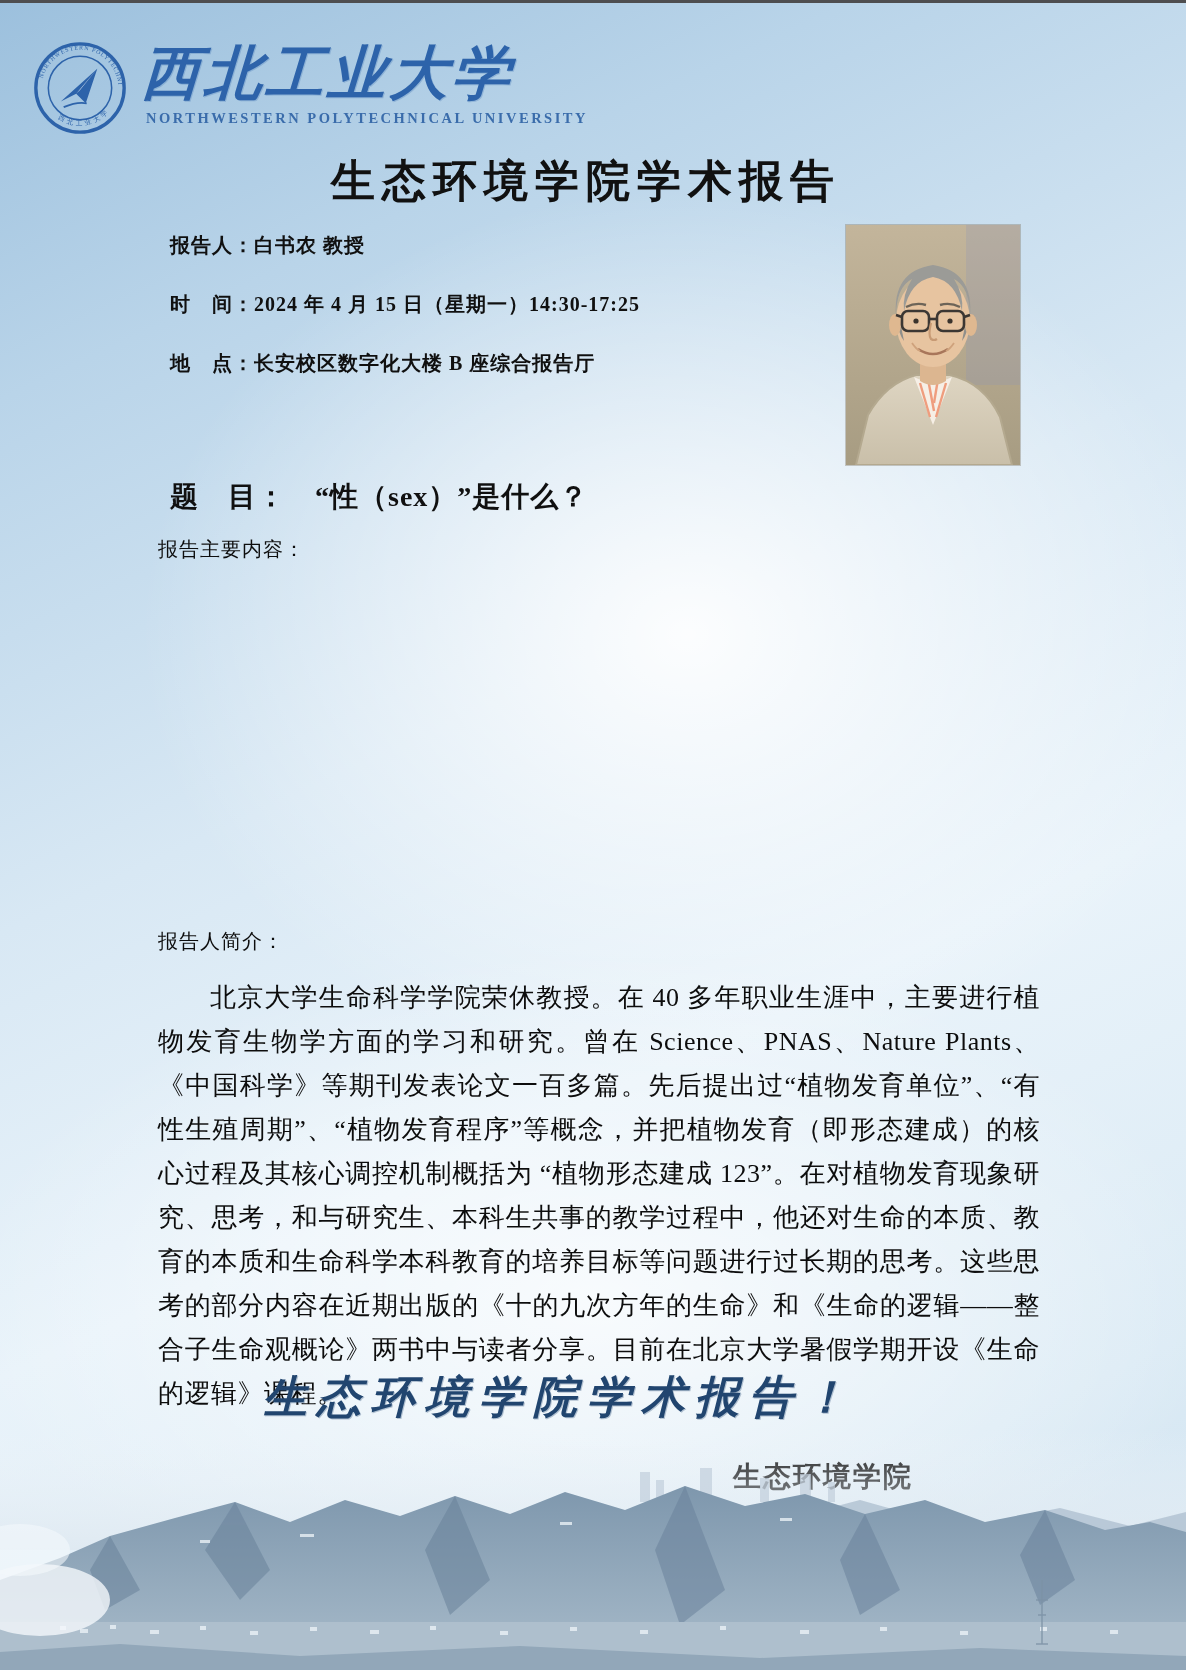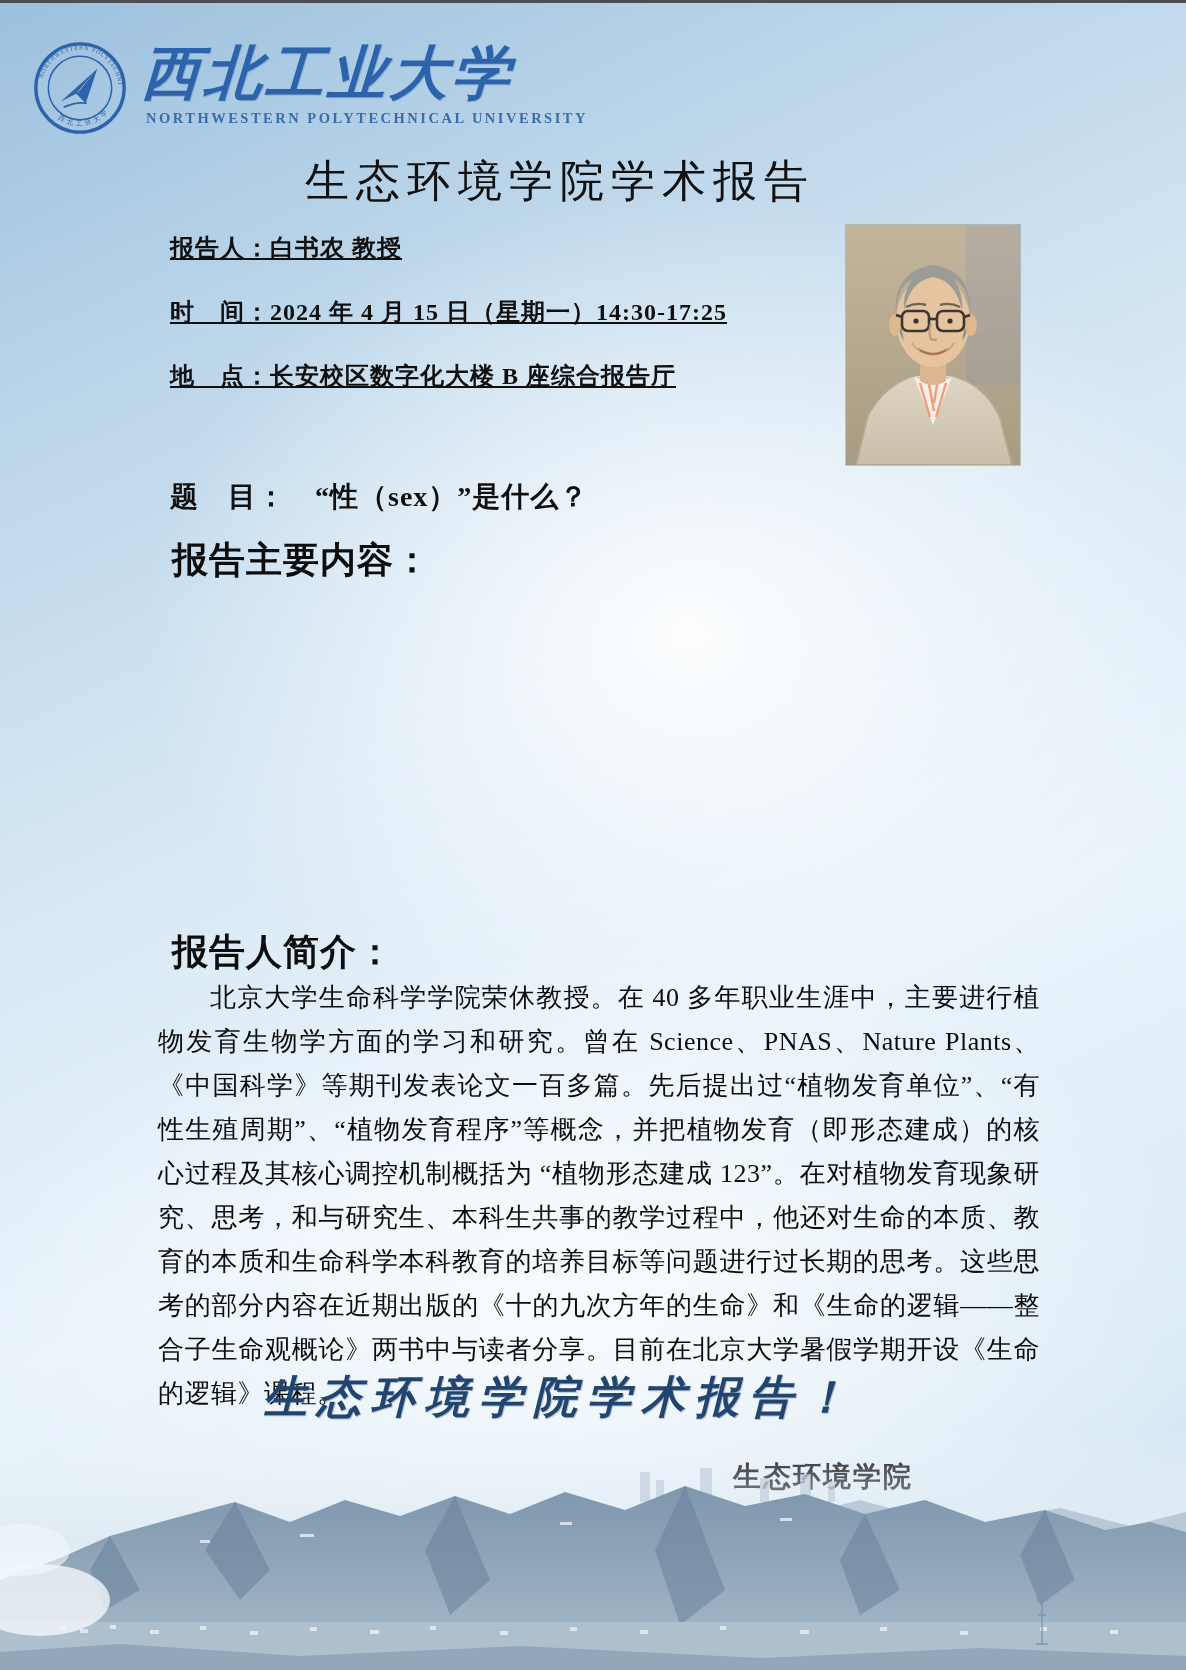--- a/index.html
+++ b/index.html
@@ -29,37 +29,38 @@
   .logo-en{
     margin-top:4px;margin-left:4px;
     font-family:"Liberation Serif",serif;
     font-size:14.5px;font-weight:bold;color:#3a6cab;letter-spacing:2.5px;
   }
 
   
   .page-title{
     position:absolute;top:152px;left:0;width:1120px;
     text-align:center;
-    font-size:44px;font-weight:400;color:#111;
+    font-size:44px;font-weight:700;color:#111;
     letter-spacing:7px;
+    padding-left:26px;
   }
 
   
   .info-block{position:absolute;top:232px;left:170px;width:640px;}
-  .info-row{font-size:24px;color:#101010;font-weight:600;margin-bottom:32px;letter-spacing:1px;white-space:nowrap;text-decoration:underline;}
+  .info-row{font-size:20px;color:#101010;font-weight:600;margin-bottom:32px;letter-spacing:1px;white-space:nowrap;}
   .topic-row{position:absolute;top:478px;left:170px;font-size:28px;font-weight:700;color:#101010;letter-spacing:1px;white-space:nowrap;}
 
   
   .speaker-photo{position:absolute;top:225px;left:846px;width:174px;height:240px;box-shadow:0 0 0 1px rgba(120,110,90,.35);}
 
   
   .section-heading{
-    position:absolute;left:172px;
+    position:absolute;left:158px;
     font-family:"Liberation Sans","DejaVu Sans",sans-serif;
-    font-size:36px;font-weight:bold;color:#0d0d0d;letter-spacing:1px;
+    font-size:20px;font-weight:normal;color:#0d0d0d;letter-spacing:1px;
   }
   .abstract-heading{top:536px;}
   .bio-heading{top:928px;}
   .body-paragraph{
     position:absolute;left:158px;width:882px;
     font-size:27px;line-height:45px;color:#0d0d0d;
     text-align:justify;text-indent:2em;letter-spacing:0.5px;
   }
   .abstract-paragraph{top:586px;}
   .bio-paragraph{top:976px;font-size:26px;line-height:44px;}

